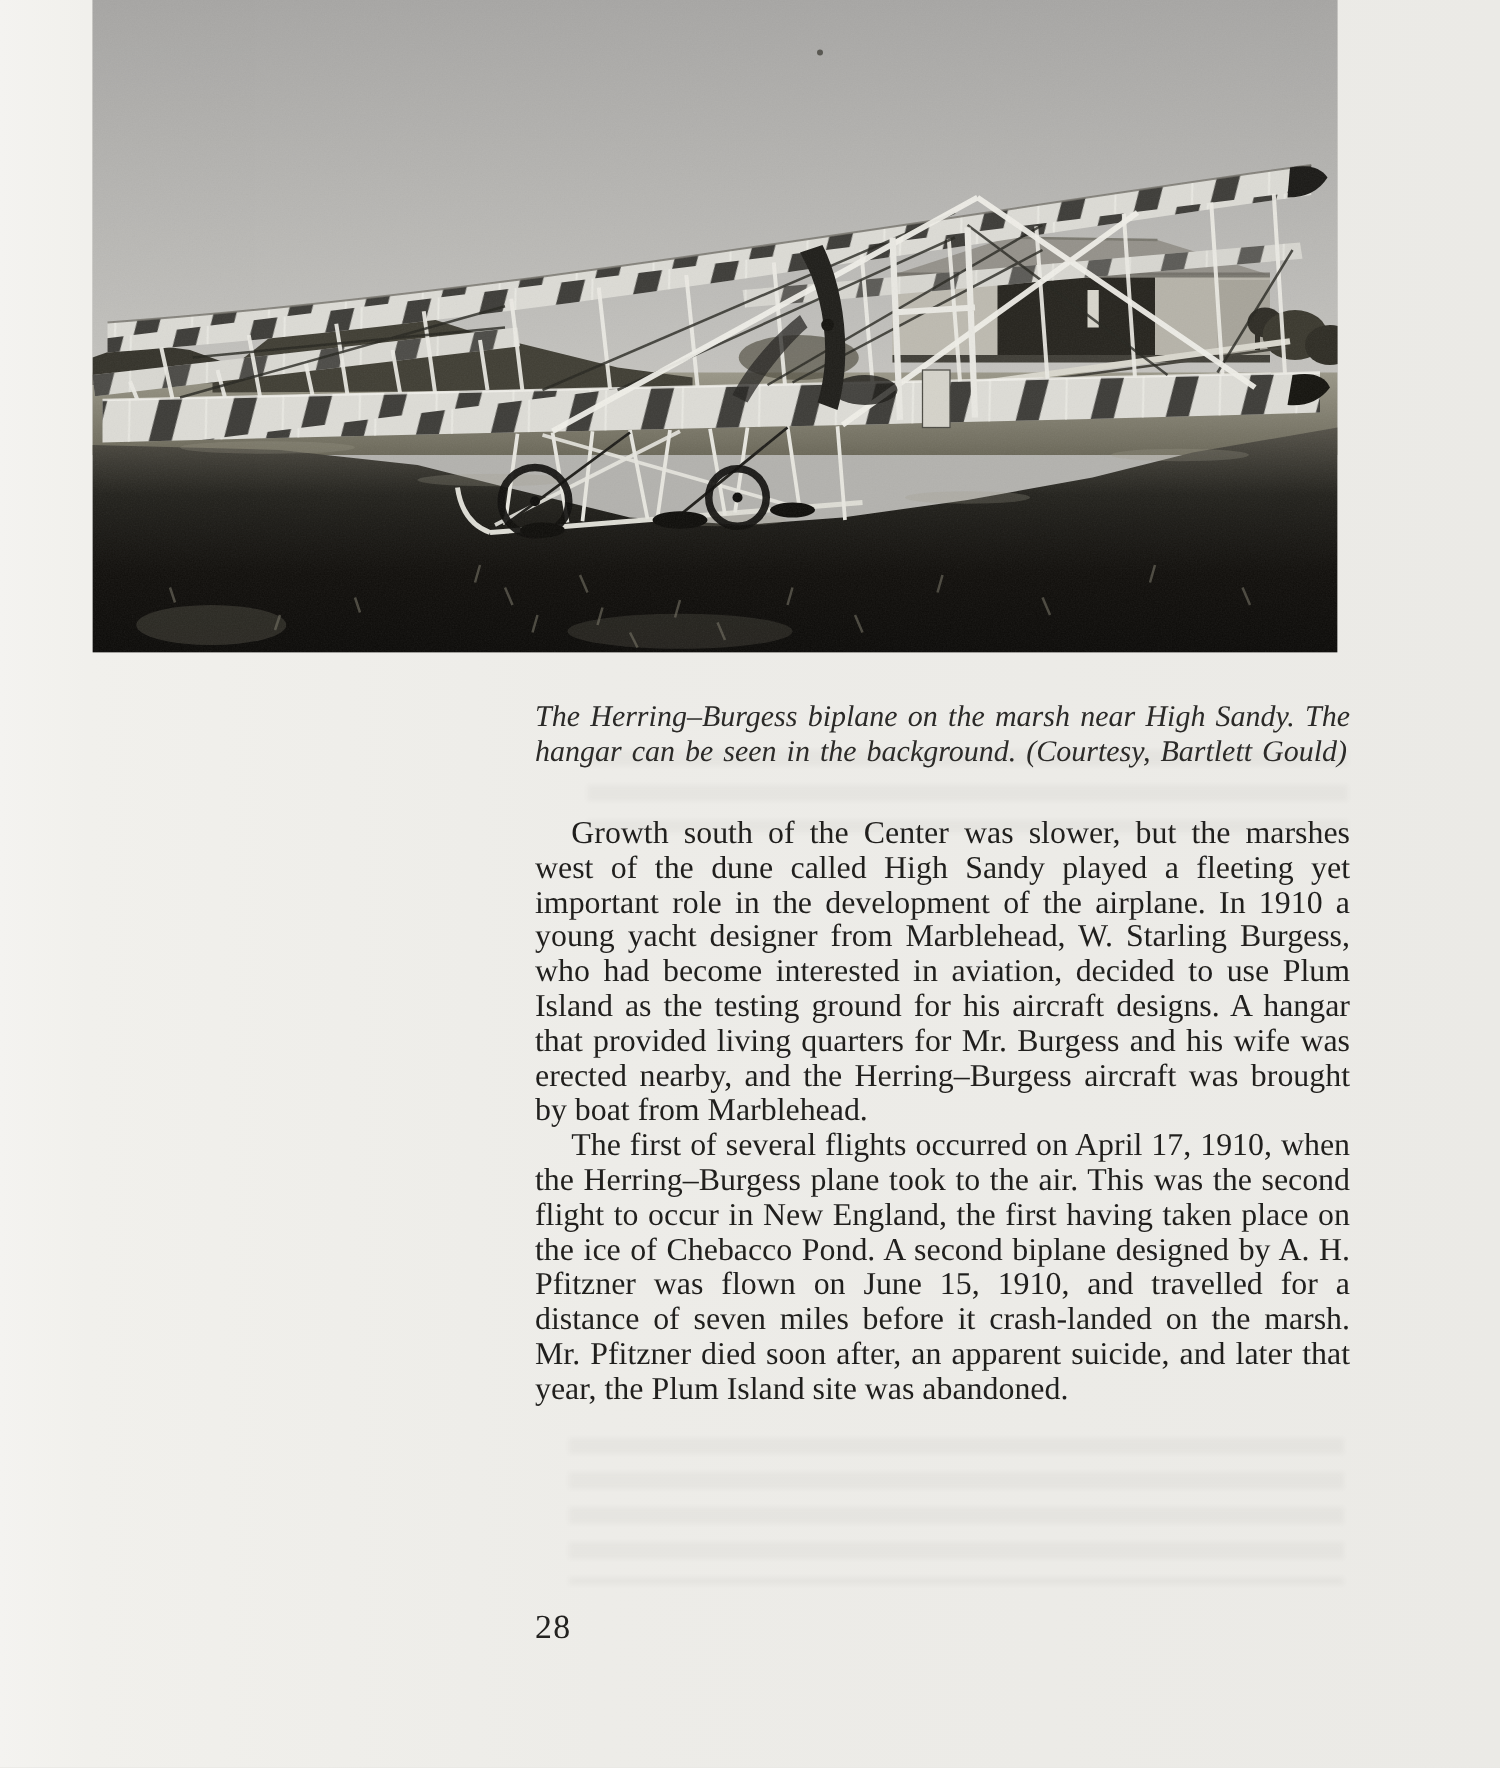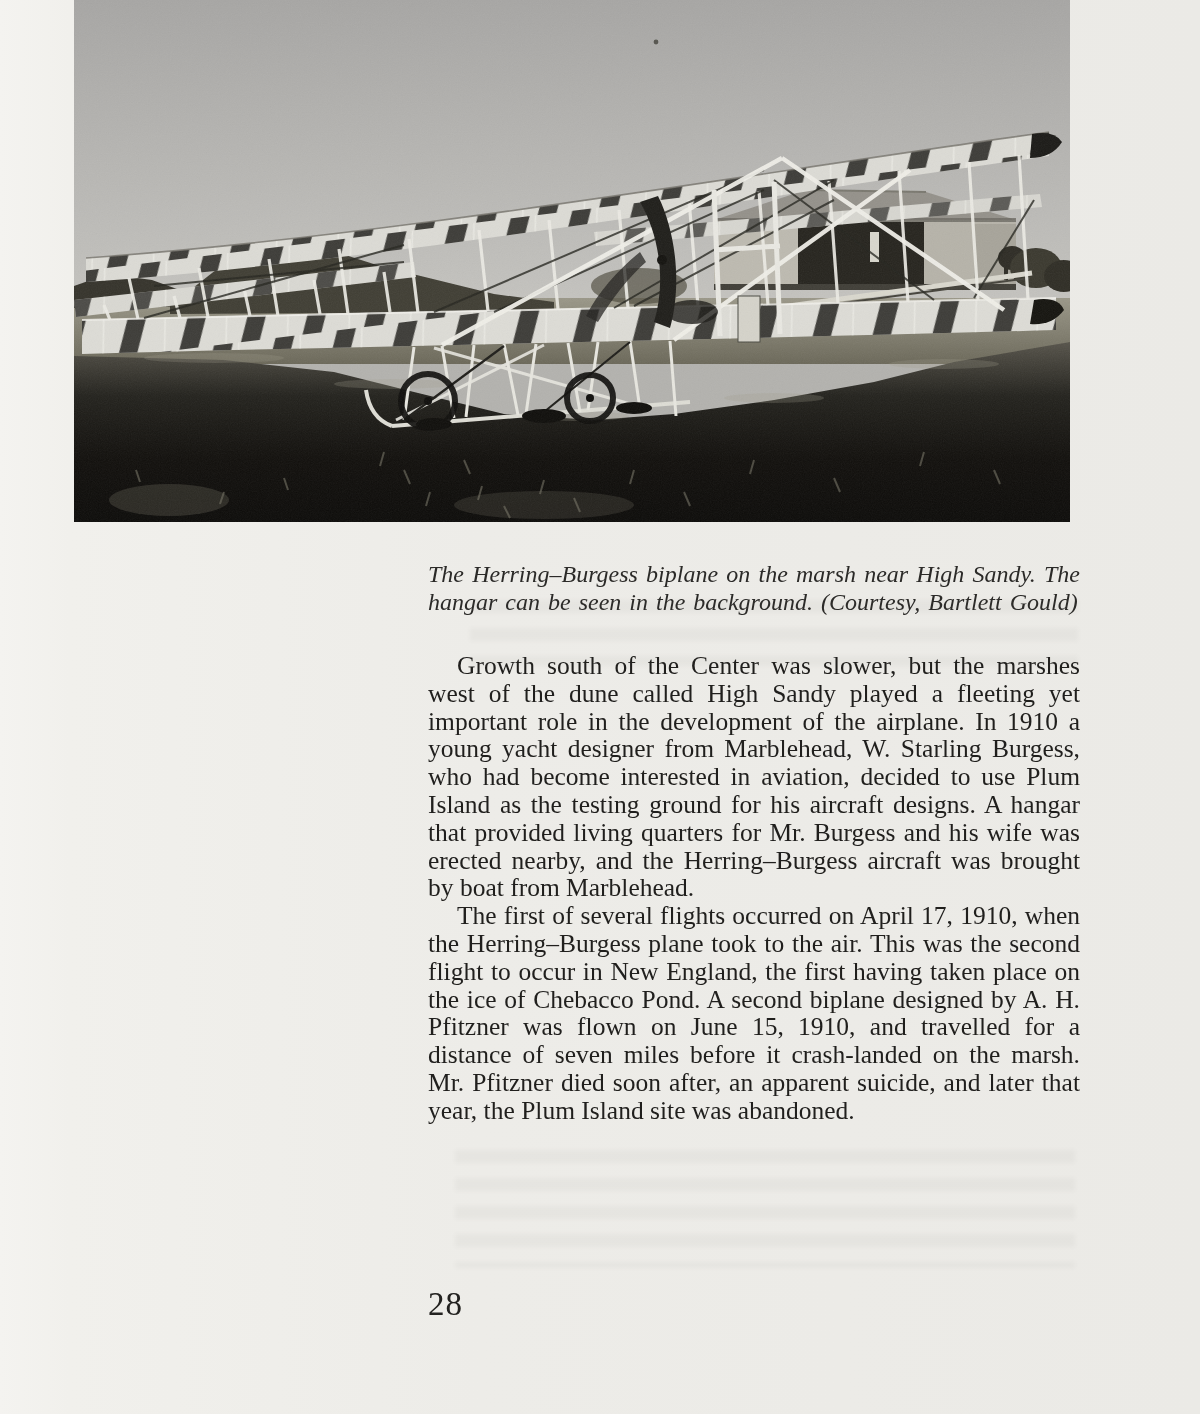--- a/index.html
+++ b/index.html
@@ -24,21 +24,21 @@
     text-align:justify;color:#2b2a28;word-spacing:2px;
   }
   .bodytext{
     position:absolute;left:428px;top:652px;width:652px;
     font-size:25.5px;line-height:27.8px;text-align:justify;
     color:#201f1d;
   }
   .bodytext p{margin:0;text-indent:29px;}
   .pagenum{
     position:absolute;left:428px;top:1286px;
-    font-size:33px;color:#232220;letter-spacing:1px;
+    font-size:27px;color:#232220;letter-spacing:1px;
   }
   
   .ghost{
     position:absolute;opacity:0.055;filter:blur(2px);pointer-events:none;
     background:repeating-linear-gradient(180deg,rgba(80,78,72,.75) 0 13px,transparent 13px 28px);
   }
   .ghost.g1{left:470px;top:600px;width:608px;height:66px;}
   .ghost.g2{left:455px;top:1150px;width:620px;height:118px;}
 </style>
 </head>

